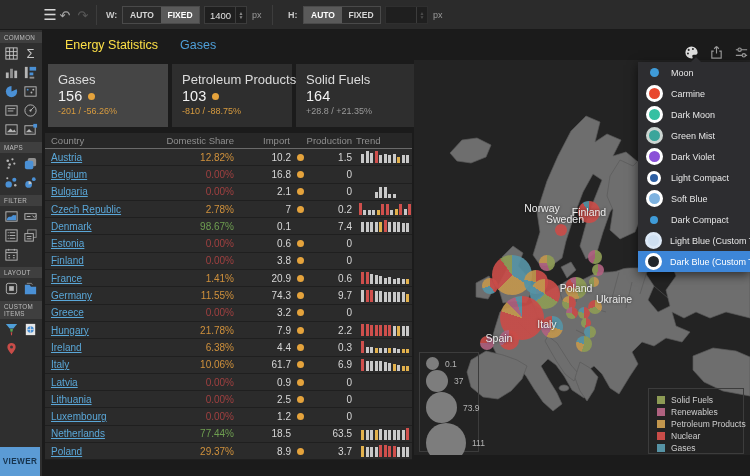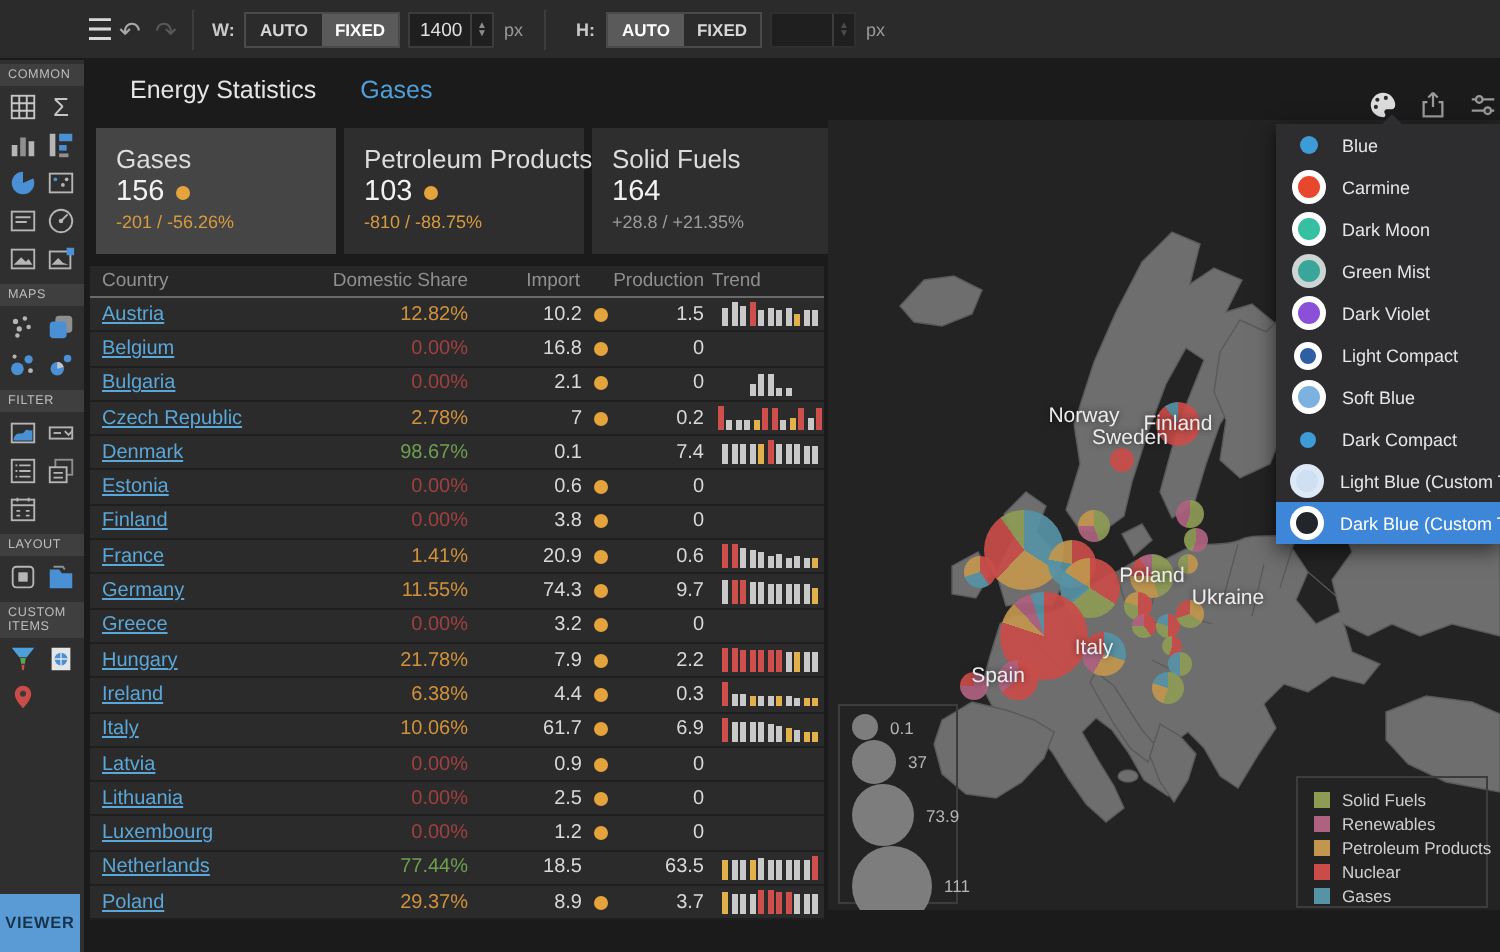--- a/index.html
+++ b/index.html
@@ -30,21 +30,21 @@
   .side-label { background:#3f3f3f; color:#bdbdbd; font-size:6.3px; letter-spacing:.3px; padding:2px 0 2px 4px; margin-top:2px; cursor:pointer; }
   .icon-grid { display:flex; flex-wrap:wrap; padding:1px 0 1px 2px; }
   .tool { width:19px; height:19px; display:flex; align-items:center; justify-content:center; cursor:pointer; }
   .tool svg { width:15px; height:15px; }
   .tool .glyph { color:#c6c6c6; font-size:13px; line-height:13px; }
   #viewer-btn { position:absolute; left:0; top:447px; width:40px; height:29px; background:#5b9bd5;
     color:#17344e; font-size:8.2px; font-weight:bold; display:flex; align-items:center; justify-content:center; letter-spacing:.4px; cursor:pointer; }
 
   
   #tabs { position:absolute; left:65px; top:38px; display:flex; gap:22px; }
-  .tab { font-size:12.5px; color:#e5e5e5; cursor:pointer; }
+  .tab { font-size:12.5px; color:#fde047; cursor:pointer; }
   .tab.active { color:#4f9fd8; }
 
   
   #actions { position:absolute; top:45px; left:684px; display:flex; gap:10px; }
   #actions .act { width:15px; height:15px; cursor:pointer; }
 
   
   .kpi-card { position:absolute; top:64px; height:63px; width:120px; background:#2e2e2e; padding:8px 0 0 10px; cursor:pointer; }
   .kpi-card.selected { background:#454545; }
   .kpi-title { font-size:13px; color:#dcdcdc; white-space:nowrap; }
@@ -824,21 +824,21 @@
       </div>
   </div>
 
   <div id="theme-menu">
     <div id="menu-caret"></div>
     <div id="menu-items">
         <div class="menu-item">
           <span style="width:18px;display:flex;justify-content:center">
             <span class="sw" style="width:9px;height:9px;background:#3f9bd8;"></span>
           </span>
-          <span class="mi-label">Blue</span>
+          <span class="mi-label">Moon</span>
         </div>
         <div class="menu-item">
           <span style="width:18px;display:flex;justify-content:center">
             <span class="sw" style="width:17px;height:17px;background:#e8472e;border:3px solid #ffffff;"></span>
           </span>
           <span class="mi-label">Carmine</span>
         </div>
         <div class="menu-item">
           <span style="width:18px;display:flex;justify-content:center">
             <span class="sw" style="width:17px;height:17px;background:#35c0a2;border:3px solid #ffffff;"></span>

